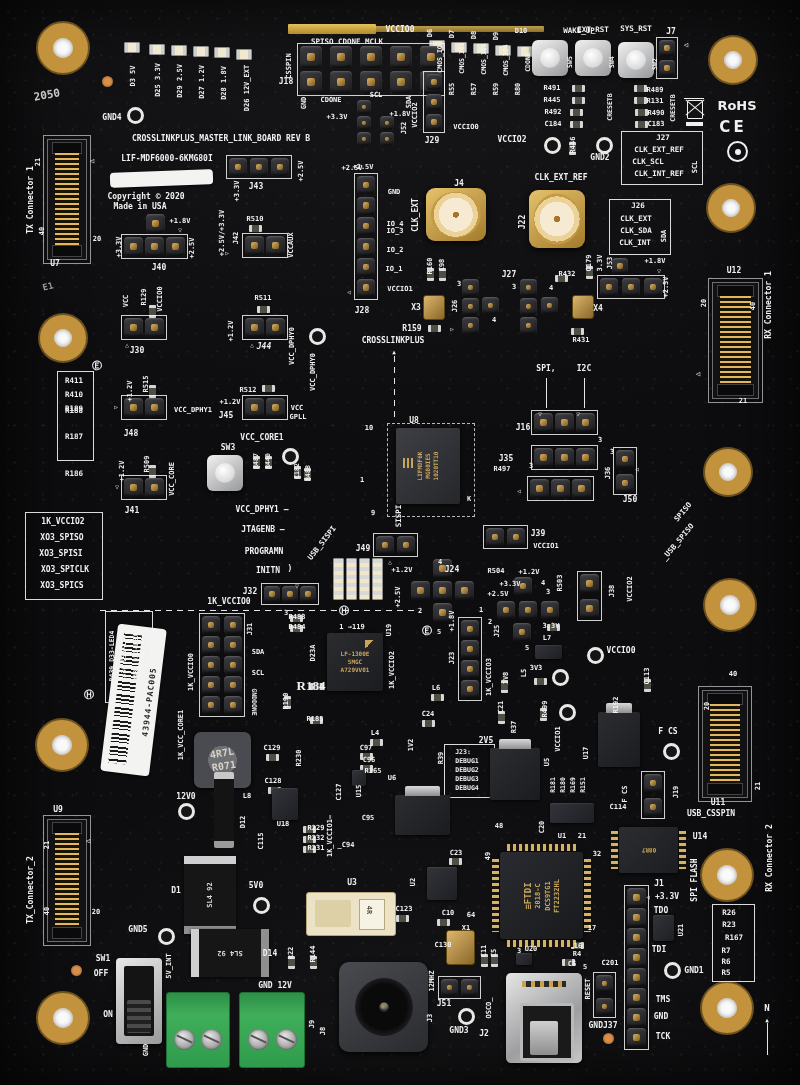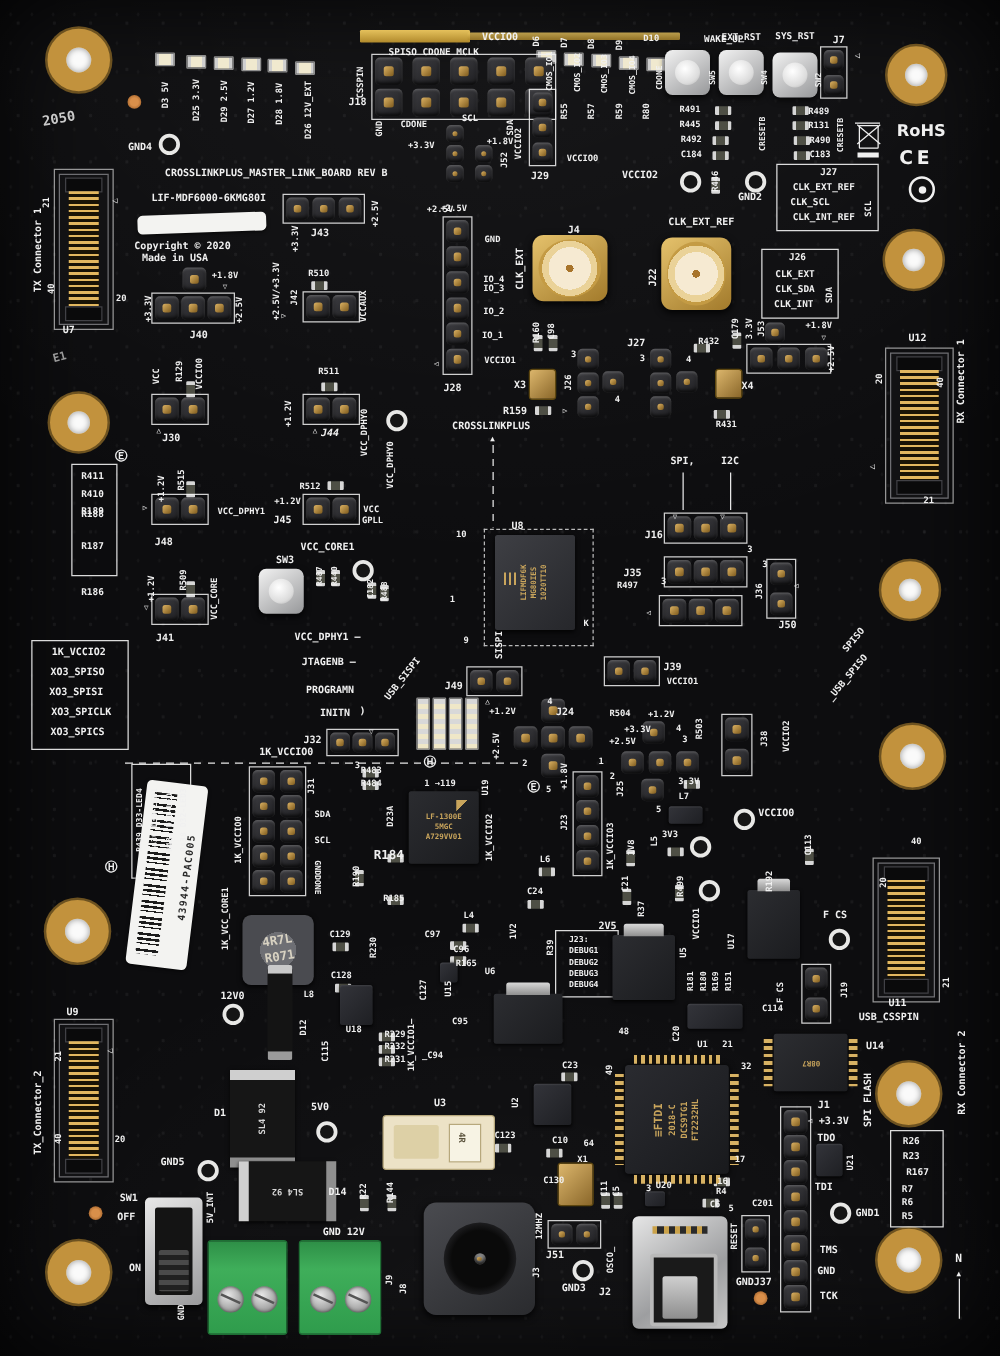--- a/index.html
+++ b/index.html
@@ -471,21 +471,21 @@
     <div class="lbl" style="left: 439px; top: 632px; font-size: 7px; transform: translate(-50%, -50%) rotate(0deg);">5</div>
     <div class="lbl" style="left: 452px; top: 658px; font-size: 7px; transform: translate(-50%, -50%) rotate(-90deg);">J23</div>
     <div class="lbl" style="left: 489px; top: 677px; font-size: 7px; transform: translate(-50%, -50%) rotate(-90deg);">1K_VCCIO3</div>
     <div class="lbl" style="left: 352px; top: 627px; font-size: 7px; transform: translate(-50%, -50%) rotate(0deg);">1 →119</div>
     <div class="lbl" style="left: 389px; top: 630px; font-size: 7px; transform: translate(-50%, -50%) rotate(-90deg);">U19</div>
     <div class="lbl" style="left: 392px; top: 670px; font-size: 7px; transform: translate(-50%, -50%) rotate(-90deg);">1K_VCCIO2</div>
     <div class="lbl" style="left: 297px; top: 617px; font-size: 7px; transform: translate(-50%, -50%) rotate(0deg);">R483</div>
     <div class="lbl" style="left: 297px; top: 627px; font-size: 7px; transform: translate(-50%, -50%) rotate(0deg);">R484</div>
     <div class="lbl" style="left: 344px; top: 611px; font-size: 10px; transform: translate(-50%, -50%) rotate(0deg);">Ⓗ</div>
     <div class="lbl" style="left: 313px; top: 653px; font-size: 7px; transform: translate(-50%, -50%) rotate(-90deg);">D23A</div>
-    <div class="lbl" style="left: 311px; top: 685px; font-size: 10px; transform: translate(-50%, -50%) rotate(0deg);">R184</div>
+    <div class="lbl" style="left: 311px; top: 685px; font-size: 13px; transform: translate(-50%, -50%) rotate(0deg); font-family: Liberation Serif, serif;">R184</div>
     <div class="lbl" style="left: 286px; top: 701px; font-size: 7px; transform: translate(-50%, -50%) rotate(-90deg);">R190</div>
     <div class="lbl" style="left: 315px; top: 719px; font-size: 7px; transform: translate(-50%, -50%) rotate(0deg);">R185</div>
     <div class="lbl" style="left: 229px; top: 602px; font-size: 8px; transform: translate(-50%, -50%) rotate(0deg);">1K_VCCIO0</div>
     <div class="lbl" style="left: 250px; top: 592px; font-size: 8px; transform: translate(-50%, -50%) rotate(0deg);">J32</div>
     <div class="lbl" style="left: 286px; top: 613px; font-size: 7px; transform: translate(-50%, -50%) rotate(0deg);">3</div>
     <div class="lbl" style="left: 250px; top: 629px; font-size: 7px; transform: translate(-50%, -50%) rotate(-90deg);">J31</div>
     <div class="lbl" style="left: 258px; top: 652px; font-size: 7px; transform: translate(-50%, -50%) rotate(0deg);">SDA</div>
     <div class="lbl" style="left: 258px; top: 673px; font-size: 7px; transform: translate(-50%, -50%) rotate(0deg);">SCL</div>
     <div class="lbl" style="left: 254px; top: 702px; font-size: 6.5px; transform: translate(-50%, -50%) rotate(90deg);">GNDDONE</div>
     <div class="lbl" style="left: 191px; top: 672px; font-size: 7px; transform: translate(-50%, -50%) rotate(-90deg);">1K_VCCIO0</div>
@@ -504,21 +504,21 @@
     <div class="lbl" style="left: 243px; top: 822px; font-size: 7px; transform: translate(-50%, -50%) rotate(-90deg);">D12</div>
     <div class="lbl" style="left: 283px; top: 824px; font-size: 7px; transform: translate(-50%, -50%) rotate(0deg);">U18</div>
     <div class="lbl" style="left: 261px; top: 841px; font-size: 7px; transform: translate(-50%, -50%) rotate(-90deg);">C115</div>
     <div class="lbl" style="left: 316px; top: 828px; font-size: 7px; transform: translate(-50%, -50%) rotate(0deg);">R229</div>
     <div class="lbl" style="left: 316px; top: 838px; font-size: 7px; transform: translate(-50%, -50%) rotate(0deg);">R232</div>
     <div class="lbl" style="left: 316px; top: 848px; font-size: 7px; transform: translate(-50%, -50%) rotate(0deg);">R231</div>
     <div class="lbl" style="left: 330px; top: 836px; font-size: 7px; transform: translate(-50%, -50%) rotate(-90deg);">1K_VCCIO1—</div>
     <div class="lbl" style="left: 346px; top: 845px; font-size: 7px; transform: translate(-50%, -50%) rotate(0deg);">_C94</div>
     <div class="lbl" style="left: 368px; top: 818px; font-size: 7px; transform: translate(-50%, -50%) rotate(0deg);">C95</div>
     <div class="lbl" style="left: 359px; top: 791px; font-size: 7px; transform: translate(-50%, -50%) rotate(-90deg);">U15</div>
-    <div class="lbl" style="left: 346px; top: 748px; font-size: 7px; transform: translate(-50%, -50%) rotate(0deg);">C97</div>
+    <div class="lbl" style="left: 366px; top: 748px; font-size: 7px; transform: translate(-50%, -50%) rotate(0deg);">C97</div>
     <div class="lbl" style="left: 369px; top: 760px; font-size: 7px; transform: translate(-50%, -50%) rotate(0deg);">C96</div>
     <div class="lbl" style="left: 373px; top: 771px; font-size: 7px; transform: translate(-50%, -50%) rotate(0deg);">R165</div>
     <div class="lbl" style="left: 392px; top: 778px; font-size: 7px; transform: translate(-50%, -50%) rotate(0deg);">U6</div>
     <div class="lbl" style="left: 375px; top: 733px; font-size: 7px; transform: translate(-50%, -50%) rotate(0deg);">L4</div>
     <div class="lbl" style="left: 428px; top: 714px; font-size: 7px; transform: translate(-50%, -50%) rotate(0deg);">C24</div>
     <div class="lbl" style="left: 436px; top: 688px; font-size: 7px; transform: translate(-50%, -50%) rotate(0deg);">L6</div>
     <div class="lbl" style="left: 411px; top: 745px; font-size: 7px; transform: translate(-50%, -50%) rotate(-90deg);">1V2</div>
     <div class="lbl" style="left: 441px; top: 758px; font-size: 7px; transform: translate(-50%, -50%) rotate(-90deg);">R39</div>
     <div class="lbl" style="left: 486px; top: 741px; font-size: 8px; transform: translate(-50%, -50%) rotate(0deg);">2V5</div>
     <div class="lbl" style="left: 514px; top: 727px; font-size: 7px; transform: translate(-50%, -50%) rotate(-90deg);">R37</div>

